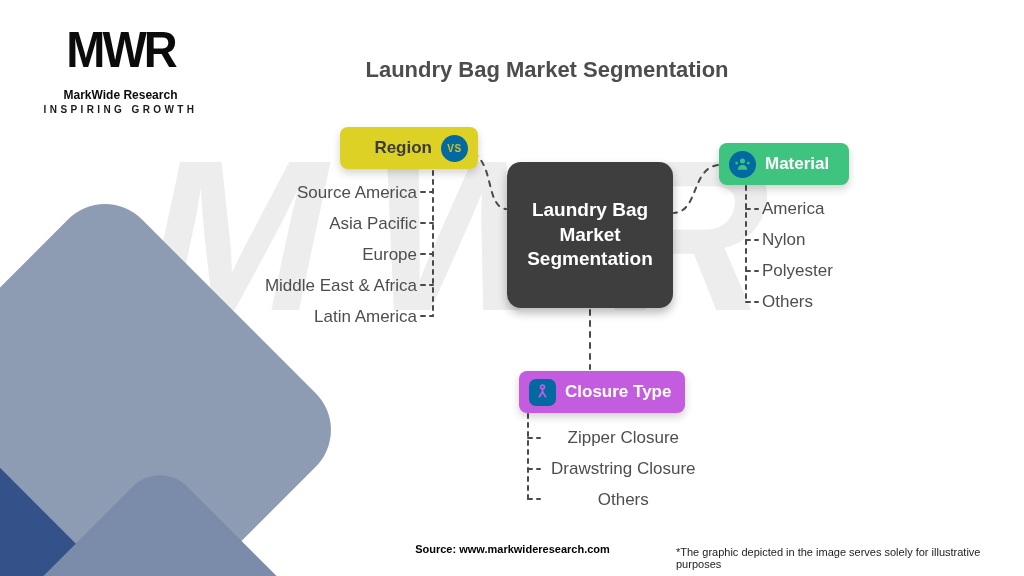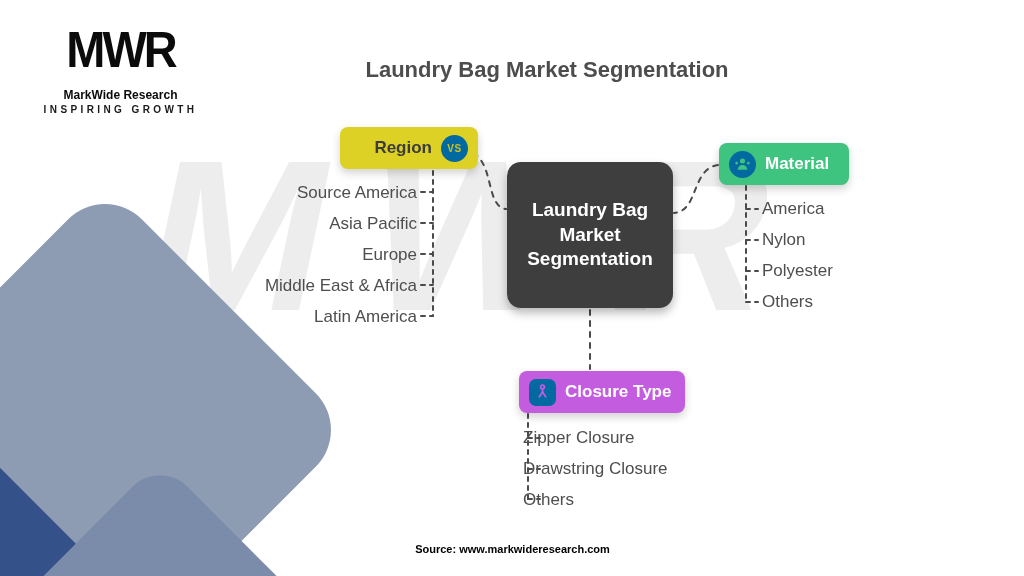--- a/index.html
+++ b/index.html
@@ -58,21 +58,21 @@
   .badge-icon { flex: 0 0 auto; background: #0369a1; display: flex; align-items: center; justify-content: center; }
   .icon-circle { width: 27px; height: 27px; border-radius: 50%; }
   .icon-square { width: 27px; height: 27px; border-radius: 7px; }
   .vs-text { font-size: 10px; font-weight: 700; color: #cfc11d; letter-spacing: 0.5px; }
 
   
   .list { position: absolute; z-index: 4; }
   .row { line-height: 31px; font-size: 17px; color: #4e4e4e; white-space: nowrap; }
   .list-region  { right: 607px; top: 177px; text-align: right; width: 280px; }
   .list-material{ left: 762px; top: 193px; }
-  .list-closure { left: 523px; top: 422px; }
+  .list-closure { left: 551px; top: 422px; text-align: center; }
 
   
   .footer-source { position: absolute; left: 340px; top: 543px; width: 345px; text-align: center;
                    font-size: 11px; font-weight: 700; color: #000000; z-index: 4; }
   .footer-disclaimer { position: absolute; left: 676px; top: 546px; width: 340px;
                        font-size: 11px; color: #1c1c1c; z-index: 4; }
 </style>
 </head>
 <body>
 
@@ -159,14 +159,15 @@
     </span>
     <span class="badge-label">Closure Type</span>
   </div>
   <div class="list list-closure">
     <div class="row">Zipper Closure</div>
     <div class="row">Drawstring Closure</div>
     <div class="row">Others</div>
   </div>
 
   <div class="footer-source">Source: www.markwideresearch.com</div>
+  <div class="footer-disclaimer">*The graphic depicted in the image serves solely for illustrative purposes</div>
 
 </div>
 
 </body></html>

